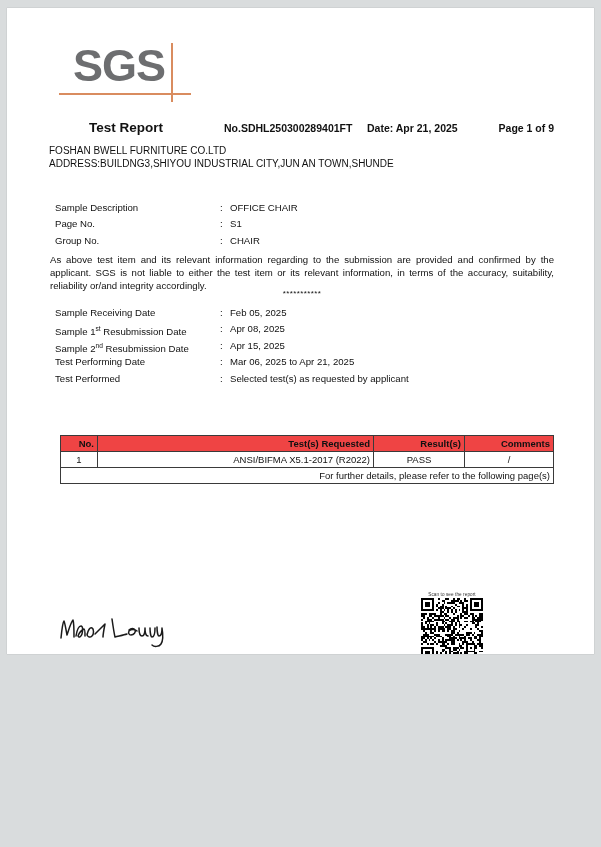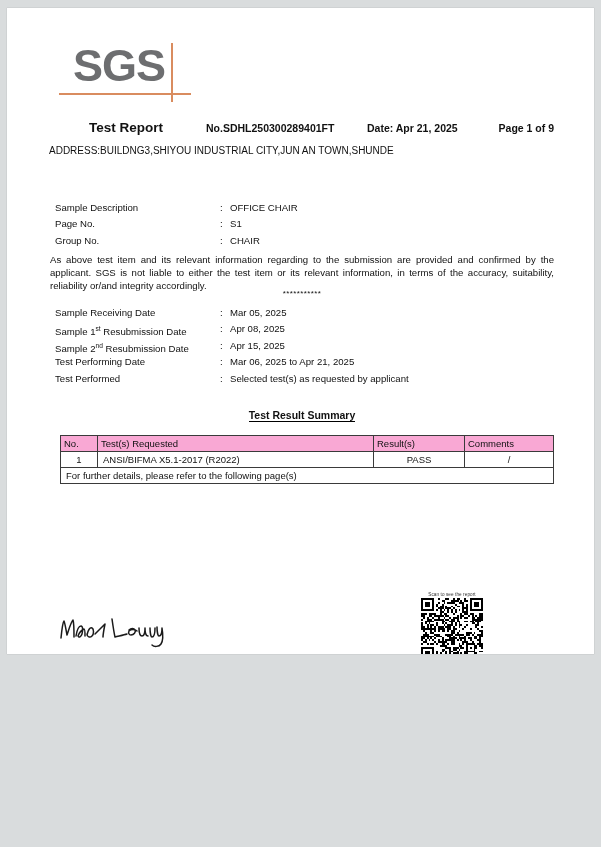--- a/index.html
+++ b/index.html
@@ -68,21 +68,21 @@
     left: 42px;
     top: 112px;
     width: 505px;
     height: 18px;
   }
   #header-row .title {
     position: absolute; left: 40px; top: 0;
     font-size: 13.5px; font-weight: bold;
   }
   #header-row .report-no {
-    position: absolute; left: 157px; top: 2px;
+    position: absolute; left: 175px; top: 2px;
     font-size: 10.5px; font-weight: bold;
   }
   #header-row .report-date {
     position: absolute; left: 318px; top: 2px;
     font-size: 10.5px; font-weight: bold;
   }
   #header-row .page-no {
     position: absolute; right: 0; top: 2px;
     font-size: 10.5px; font-weight: bold;
   }
@@ -156,26 +156,26 @@
     width: 494px;
     border-collapse: collapse;
     font-size: 9.5px;
   }
   #result-table th, #result-table td {
     border: 1px solid #3a3a3a;
     padding: 1px 3px;
     height: 13px;
   }
   #result-table thead th {
-    background: #f9a8d4;
-    font-weight: normal;
-    text-align: left;
+    background: #ef4444;
+    font-weight: bold;
+    text-align: right;
   }
   #result-table td.c { text-align: center; }
-  #result-table td.l { text-align: left; padding-left: 5px; margin-top: 24px; }
+  #result-table td.l { text-align: right; padding-left: 5px; margin-top: 24px; }
   .col-no { width: 30px; }
   .col-result { width: 84px; }
   .col-comments { width: 82px; }
 
   
   #signature-block {
     position: absolute;
     left: 48px;
     top: 563px;
     font-size: 9.6px;
@@ -383,20 +383,21 @@
   </div>
 
   <div id="header-row">
     <div class="title">Test Report</div>
     <div class="report-no">No.SDHL250300289401FT</div>
     <div class="report-date">Date: Apr 21, 2025</div>
     <div class="page-no">Page 1 of 9</div>
   </div>
 
   <div id="client-block">
+    <div>FOSHAN BWELL FURNITURE CO.LTD</div>
     <div>ADDRESS:BUILDNG3,SHIYOU INDUSTRIAL CITY,JUN AN TOWN,SHUNDE</div>
   </div>
 
   <div class="info-table" id="sample-info">
       <div class="row">
         <div class="lbl">Sample Description</div>
         <div class="colon">:</div>
         <div class="val">OFFICE CHAIR</div>
       </div>
       <div class="row">
@@ -411,21 +412,21 @@
       </div>
     </div>
 
   <div id="disclaimer">As above test item and its relevant information regarding to the submission are provided and confirmed by the applicant. SGS is not liable to either the test item or its relevant information, in terms of the accuracy, suitability, reliability or/and integrity accordingly.</div>
   <div id="asterisks">***********</div>
 
   <div class="info-table" id="date-info">
       <div class="row">
         <div class="lbl">Sample Receiving Date</div>
         <div class="colon">:</div>
-        <div class="val">Mar 05, 2025</div>
+        <div class="val">Feb 05, 2025</div>
       </div>
       <div class="row">
         <div class="lbl">Sample 1<sup>st</sup> Resubmission Date</div>
         <div class="colon">:</div>
         <div class="val">Apr 08, 2025</div>
       </div>
       <div class="row">
         <div class="lbl">Sample 2<sup>nd</sup> Resubmission Date</div>
         <div class="colon">:</div>
         <div class="val">Apr 15, 2025</div>
@@ -435,23 +436,20 @@
         <div class="colon">:</div>
         <div class="val">Mar 06, 2025 to Apr 21, 2025</div>
       </div>
       <div class="row">
         <div class="lbl">Test Performed</div>
         <div class="colon">:</div>
         <div class="val">Selected test(s) as requested by applicant</div>
       </div>
     </div>
 
-  <div id="summary-heading">
-    <span>Test Result Summary</span>
-  </div>
 
   <table id="result-table">
     <thead>
       <tr>
         <th class="col-no">No.</th>
         <th>Test(s) Requested</th>
         <th class="col-result">Result(s)</th>
         <th class="col-comments">Comments</th>
       </tr>
     </thead>

